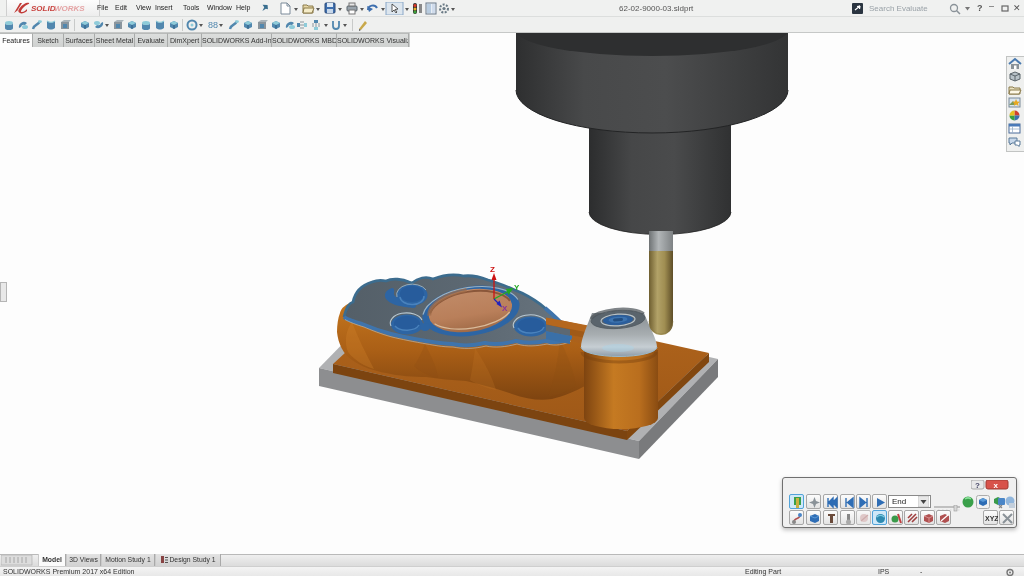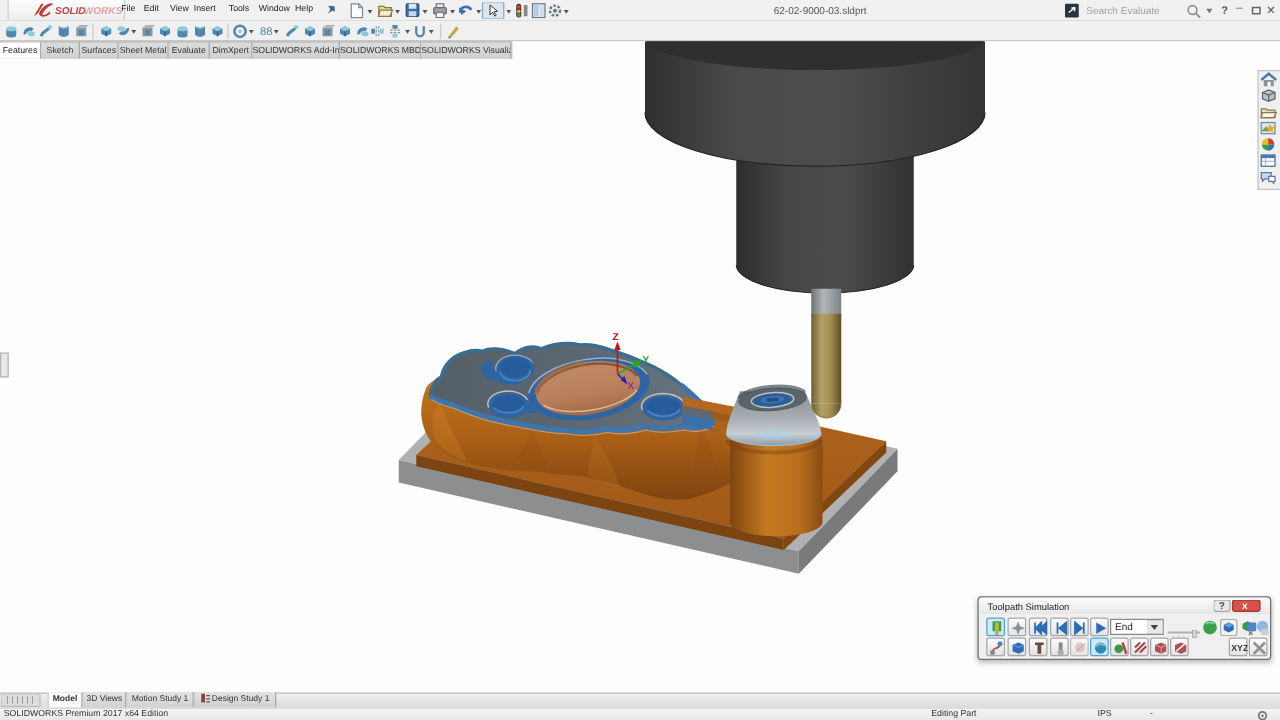--- a/index.html
+++ b/index.html
@@ -1,20 +1,20 @@
 <!DOCTYPE html>
 <html><head>
 <meta charset="utf-8">
 <style>
 * { margin:0; padding:0; box-sizing:border-box; }
 body { font-family:"Liberation Sans", sans-serif; }
 #app { position:relative; width:1024px; height:576px; overflow:hidden; background:#fff; }
 .abs { position:absolute; }
 #titlebar { left:0; top:0; width:1024px; height:17px; background:#f0f1f0; border-bottom:1px solid #dcdedd; }
-#logo { left:6px; top:0; width:94px; height:16px; background:linear-gradient(#fdfdfd,#ededed); border-left:1px solid #cfcfcf; border-right:1px solid #cfcfcf;padding-left:13px; }
+#logo { left:6px; top:0; width:94px; height:16px; background:linear-gradient(#fdfdfd,#ededed); border-left:1px solid #cfcfcf; border-right:1px solid #cfcfcf; }
 .menu { top:4px; font-size:7px; color:#222; }
 #fname { top:4px; left:600px; width:100px; font-size:8px; color:#555; }
 #toolbar2 { left:0; top:17px; width:1024px; height:16px; background:#eff0ef; border-bottom:1px solid #c6c8c7; }
 #tabstrip { left:0; top:33px; width:410px; height:14px; background:#cccecd; z-index:5; }
 .tab { position:absolute; top:0; height:14px; background:linear-gradient(#dcdedd,#cfd1d0); border-right:1px solid #a9abaa; border-top:1px solid #b9bbba; font-size:7px; color:#333; text-align:center; line-height:14px; z-index:6; white-space:nowrap; overflow:hidden; }
 .tab.active { background:#fefefe; color:#222; }
 #viewport { left:0; top:33px; }
 #taskpane { left:1006px; top:56px; width:18px; height:96px; background:#eff0ef; border-left:1px solid #c2c4c3; border-bottom:1px solid #c2c4c3; border-top:1px solid #c2c4c3;}
 #lefttab { left:0px; top:282px; width:7px; height:20px; background:#e8e8e8; border:1px solid #b5b5b5; }
 #modeltabs { left:0; top:554px; width:1024px; height:12px; background:linear-gradient(#efefef,#dcdcdc); border-top:1px solid #b9b9b9; }
@@ -477,23 +477,20 @@
       </g>
 
     <g transform="translate(1,79)">
         <path d="M1,2 L9,2 L9,7 L4,7 L2,9 L2,7 L1,7 Z" fill="#c8d8ea" stroke="#5a7a9a"></path>
         <path d="M7,5 L12,5 L12,9 L11,9 L11,10.5 L9.5,9 L7,9 Z" fill="#fff" stroke="#5a7a9a"></path>
       </g>
   </svg>
   <div class="abs" id="lefttab"></div>
 
   <div class="abs" id="dialog">
-    <div id="dlgtitle">
-        <span>Toolpath Simulation</span>
-      </div>
     <svg class="abs" style="left:188px;top:2px" width="44" height="10">
       <rect x="0" y="0" width="13" height="9" rx="2" fill="#e8e8e8" stroke="#a8a8a8"></rect>
       <text x="4" y="7.5" font-size="8" fill="#446" font-weight="bold">?</text>
       <rect x="15" y="0" width="22" height="9" rx="2" fill="#d8524a" stroke="#a03830"></rect>
       <text x="22.5" y="7.5" font-size="8" fill="#fff" font-weight="bold">x</text>
     </svg>
 
     <div class="dbtn hl" style="left:6px;top:16px">
         <svg width="13" height="13">
           <rect x="3" y="1" width="7" height="8" fill="#3aa04a"></rect>

